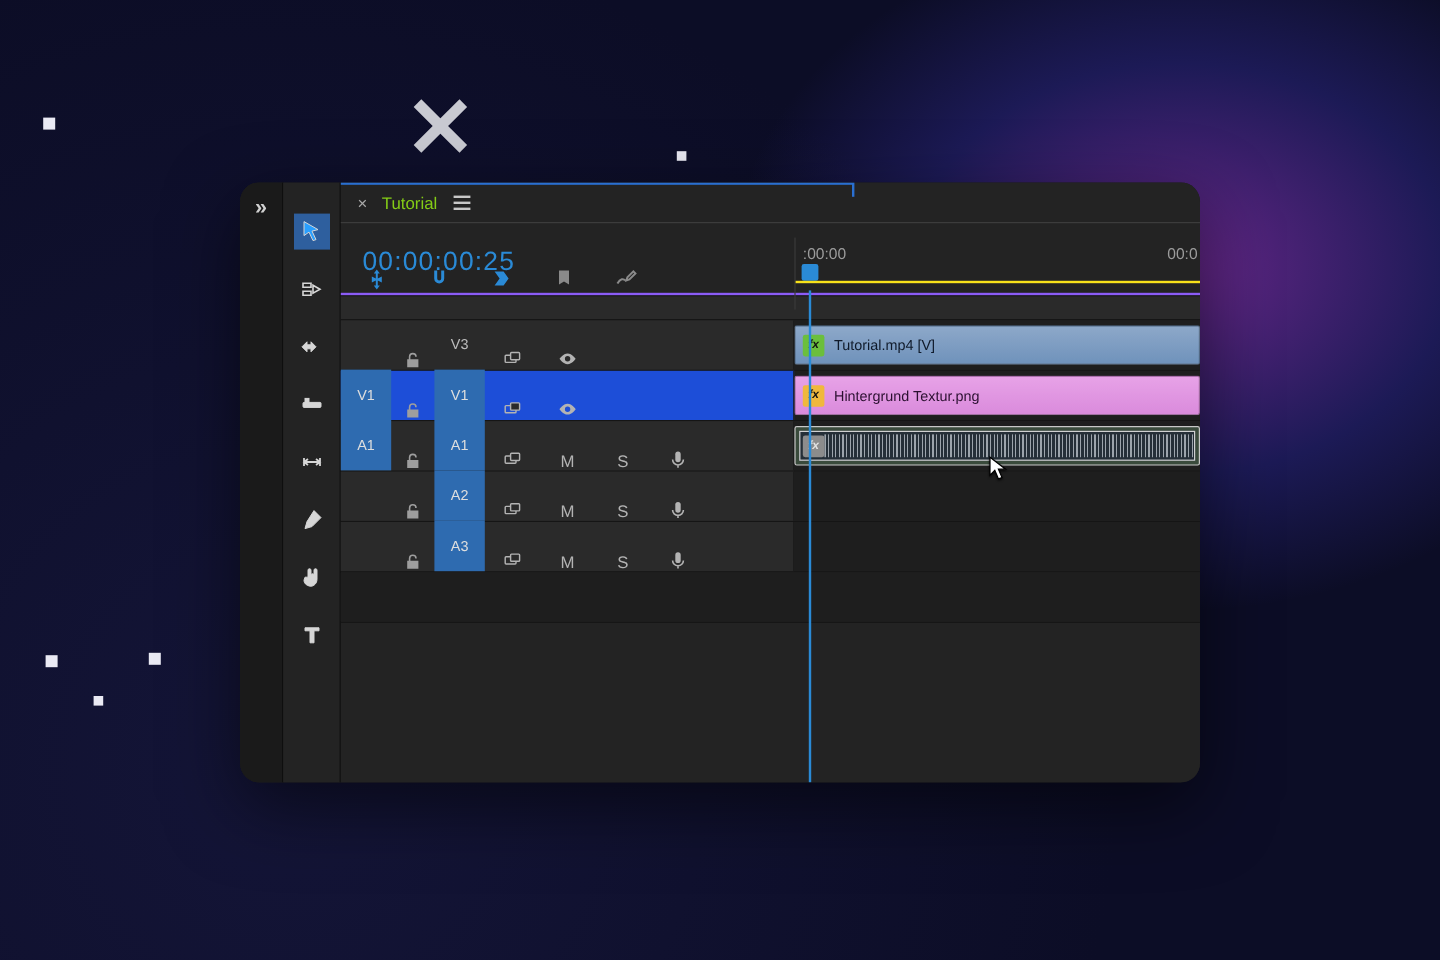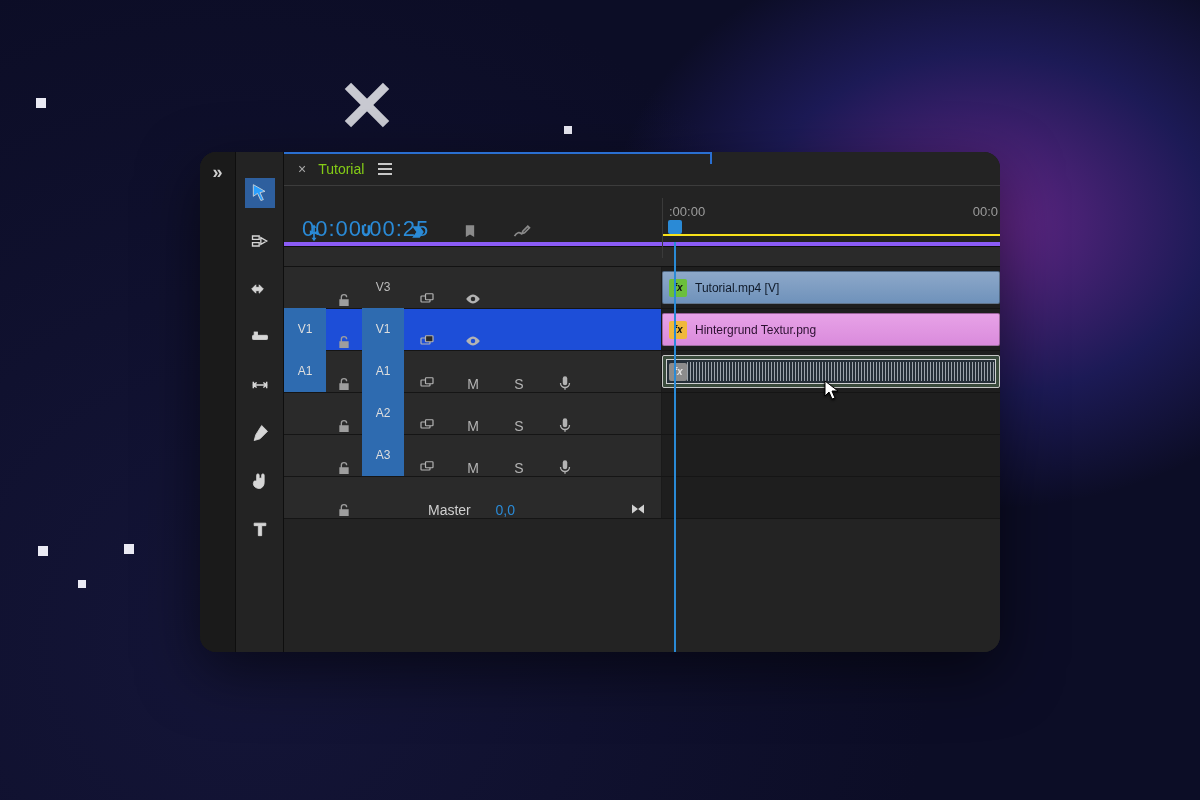--- a/index.html
+++ b/index.html
@@ -35,21 +35,21 @@
 
   .timeline-panel{flex:1;background:#232323;display:flex;flex-direction:column;position:relative}
   .panel-tabbar{height:34px;display:flex;align-items:center;padding:0 10px;border-bottom:1px solid #3c3c3c;gap:8px;color:#c8c8c8;font-size:14px}
   .close-x{color:#a9a9a9;font-size:14px;cursor:pointer;padding:0 4px}
   .tab-title{color:#84cc16}
   .hamburger{margin-left:6px;display:inline-flex;flex-direction:column;gap:3px}
   .hamburger span{display:block;width:14px;height:2px;background:#c8c8c8}
   .tab-outline{position:absolute;left:0;top:0;width:426px;height:2px;background:#2a6fd1}
   .tab-outline-right{position:absolute;left:426px;top:0;height:12px;width:2px;background:#2a6fd1}
 
-  .time-row{height:60px;display:flex;align-items:flex-end;border-bottom:4px solid #8b5cf6;position:relative}
+  .time-row{height:60px;display:flex;align-items:center;border-bottom:2px solid #8b5cf6;position:relative}
   .tc-box{padding:6px 0 0 18px}
   .timecode{color:#2a8ad6;font-size:22px;font-weight:500;letter-spacing:1px}
   .time-icons{position:absolute;left:20px;top:36px;display:flex;gap:32px;align-items:center}
   .time-icons .ic{width:20px;height:20px;color:#2a8ad6;display:flex;align-items:center;justify-content:center}
   .time-icons .ic.muted{color:#8a8a8a}
 
   .ruler{position:absolute;left:378px;right:0;top:12px;height:60px;border-left:1px solid #3a3a3a}
   .ruler-label{position:absolute;top:6px;color:#9c9c9c;font-size:13px}
   .playhead-head{position:absolute;top:22px;width:14px;height:14px;background:#2a8ad6;border-radius:2px;transform:translateX(-50%)}
   .ruler-baseline{position:absolute;left:0;right:0;top:36px;height:2px;background:#f7e11a}
@@ -348,35 +348,20 @@
               <svg viewBox="0 0 24 24">
                 <rect x="9" y="3" width="6" height="12" rx="3" fill="#b3b3b3"></rect>
                 <path d="M6 12a6 6 0 0012 0M12 18v3" stroke="#b3b3b3" stroke-width="1.8" fill="none"></path>
               </svg>
             </div>
         </div>
         <div class="track-body"></div>
       </div>
 
       <div class="track master">
-        <div class="track-head">
-          <div class="src-cell"></div>
-          <div class="lock-cell">
-              <svg viewBox="0 0 24 24" width="16" height="16">
-                <path d="M7 11V8a5 5 0 0110 0h-2a3 3 0 00-6 0v3h10v10H5V11z" fill="#9e9e9e"></path>
-              </svg>
-            </div>
-          <span class="master-label">Master</span>
-          <span class="master-val">0,0</span>
-          <div class="ctrl-cell bowtie">
-              <svg viewBox="0 0 24 24">
-                <path d="M4 6l8 6-8 6zM20 6l-8 6 8 6z" fill="#d0d0d0"></path>
-              </svg>
-            </div>
-        </div>
         <div class="track-body"></div>
       </div>
 
     </div>
 
     <div class="cursor">
       <svg viewBox="0 0 16 20" width="16" height="20">
           <path d="M1 1l0 15 4-4 3 7 3-1-3-7 6 0z" fill="#fff" stroke="#000" stroke-width="1"></path>
         </svg>
     </div>

